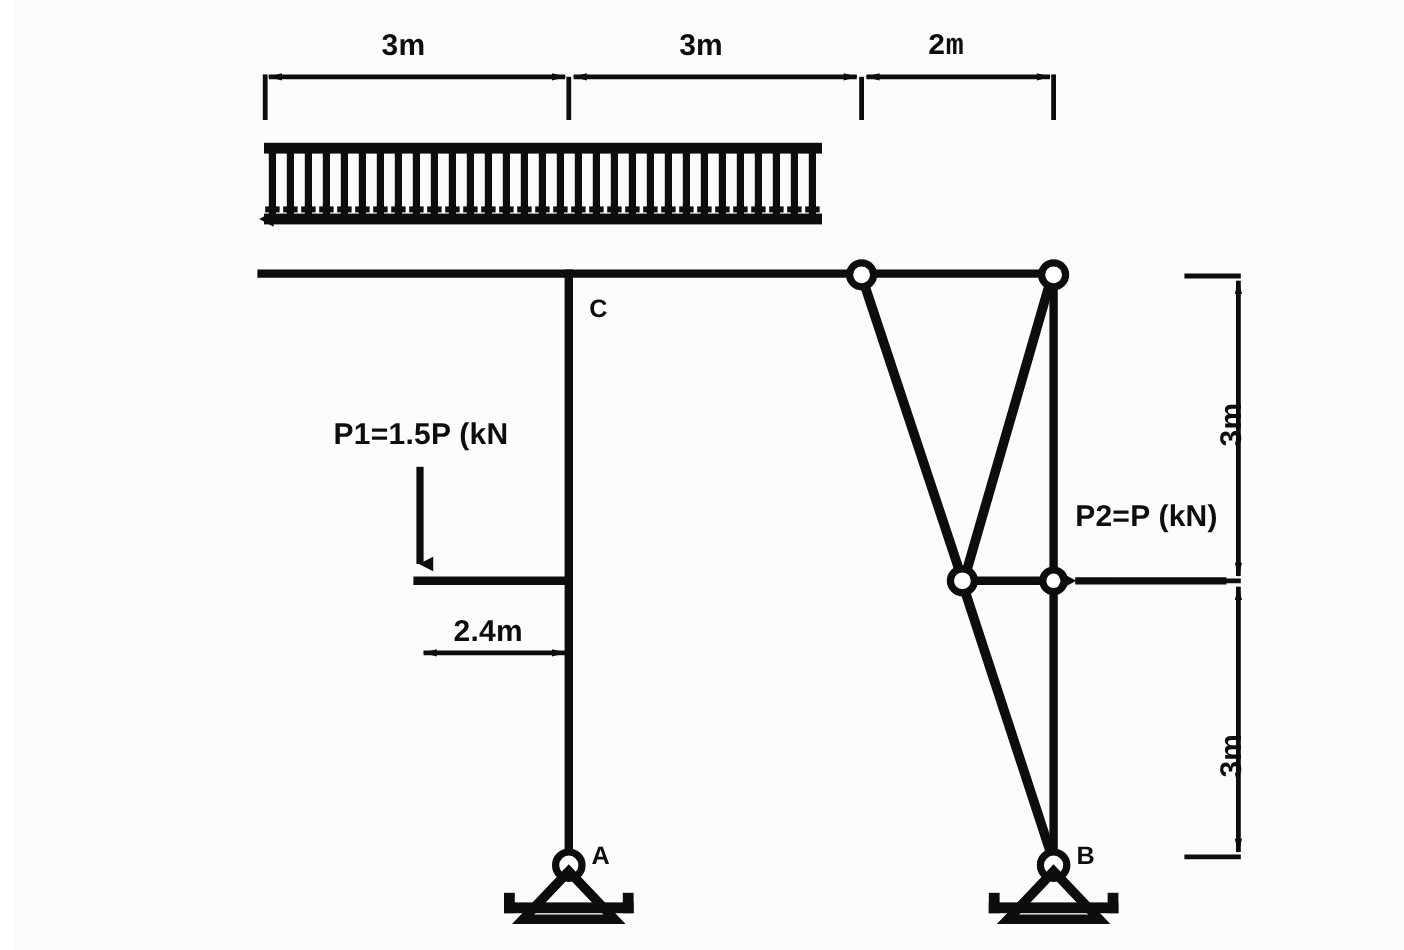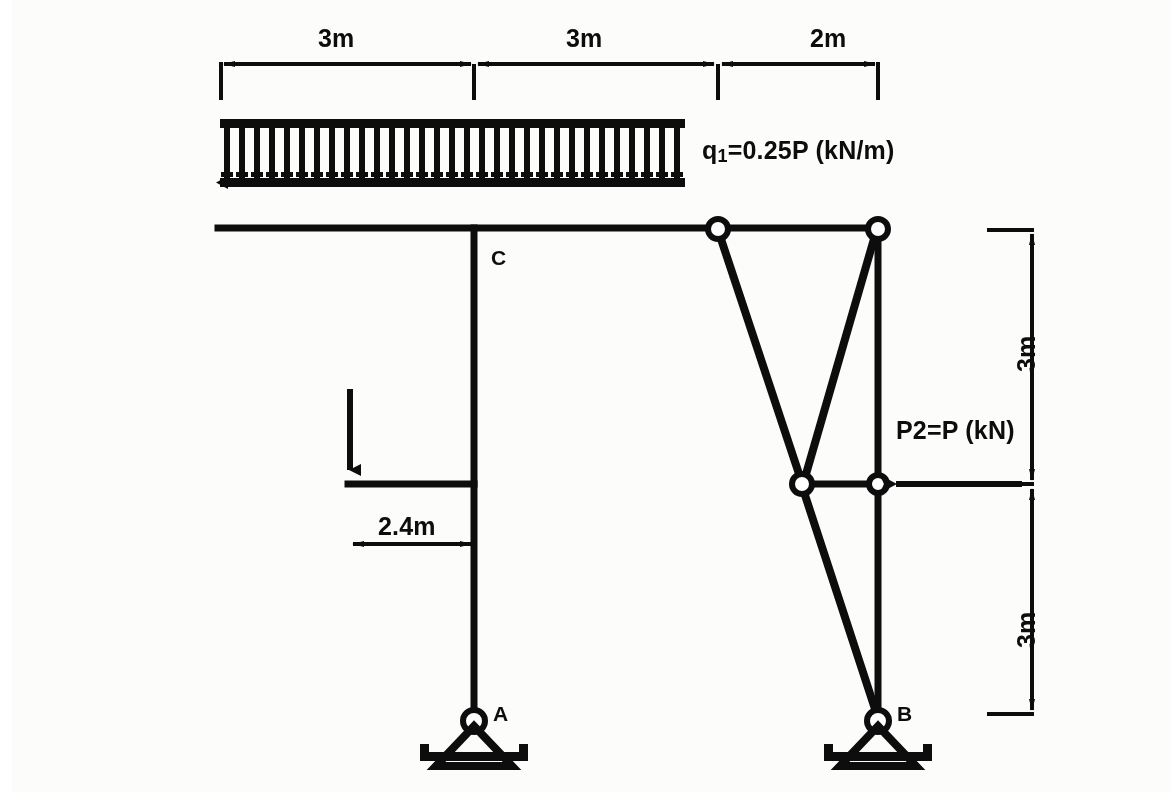--- a/index.html
+++ b/index.html
@@ -216,26 +216,26 @@
       <rect x="812" y="752" width="108" height="9" fill="#0d0d0d"></rect>
       <rect x="812" y="744" width="9" height="17" fill="#0d0d0d"></rect>
       <rect x="911" y="744" width="9" height="17" fill="#0d0d0d"></rect>
     </g>
   </svg>
 
   <div class="dim-label" style="left:306px; top:24px;">3m</div>
 
   <div class="dim-label" style="left:554px; top:24px;">3m</div>
 
-  <div class="dim-label" style="left:798px; top:24px;">2m</div>
-
-  <div class="load-label" style="left:690px; top:136px;"><span class="q-sym">q</span><span class="sub">1</span><span>=0.25P (kN/m)</span></div>
+  <div class="dim-label" style="left:761px; top:24px;font-family:Liberation Mono, monospace;">2m</div>
+
 
   <div class="node-label" style="left:479px; top:246px;">C</div>
 
+  <div class="load-label" style="left:266px; top:348px;">P1=1.5P (kN</div>
 
   <div class="load-label" style="left:884px; top:416px;">P2=P (kN)</div>
 
   <div class="dim-label" style="left:366px; top:512px;">2.4m</div>
 
   <div class="dim-label vert-dim" style="left:1000px; top:372px;">3m</div>
 
   <div class="dim-label vert-dim" style="left:1000px; top:648px;">3m</div>
 
   <div class="node-label" style="left:481px; top:702px;">A</div>

